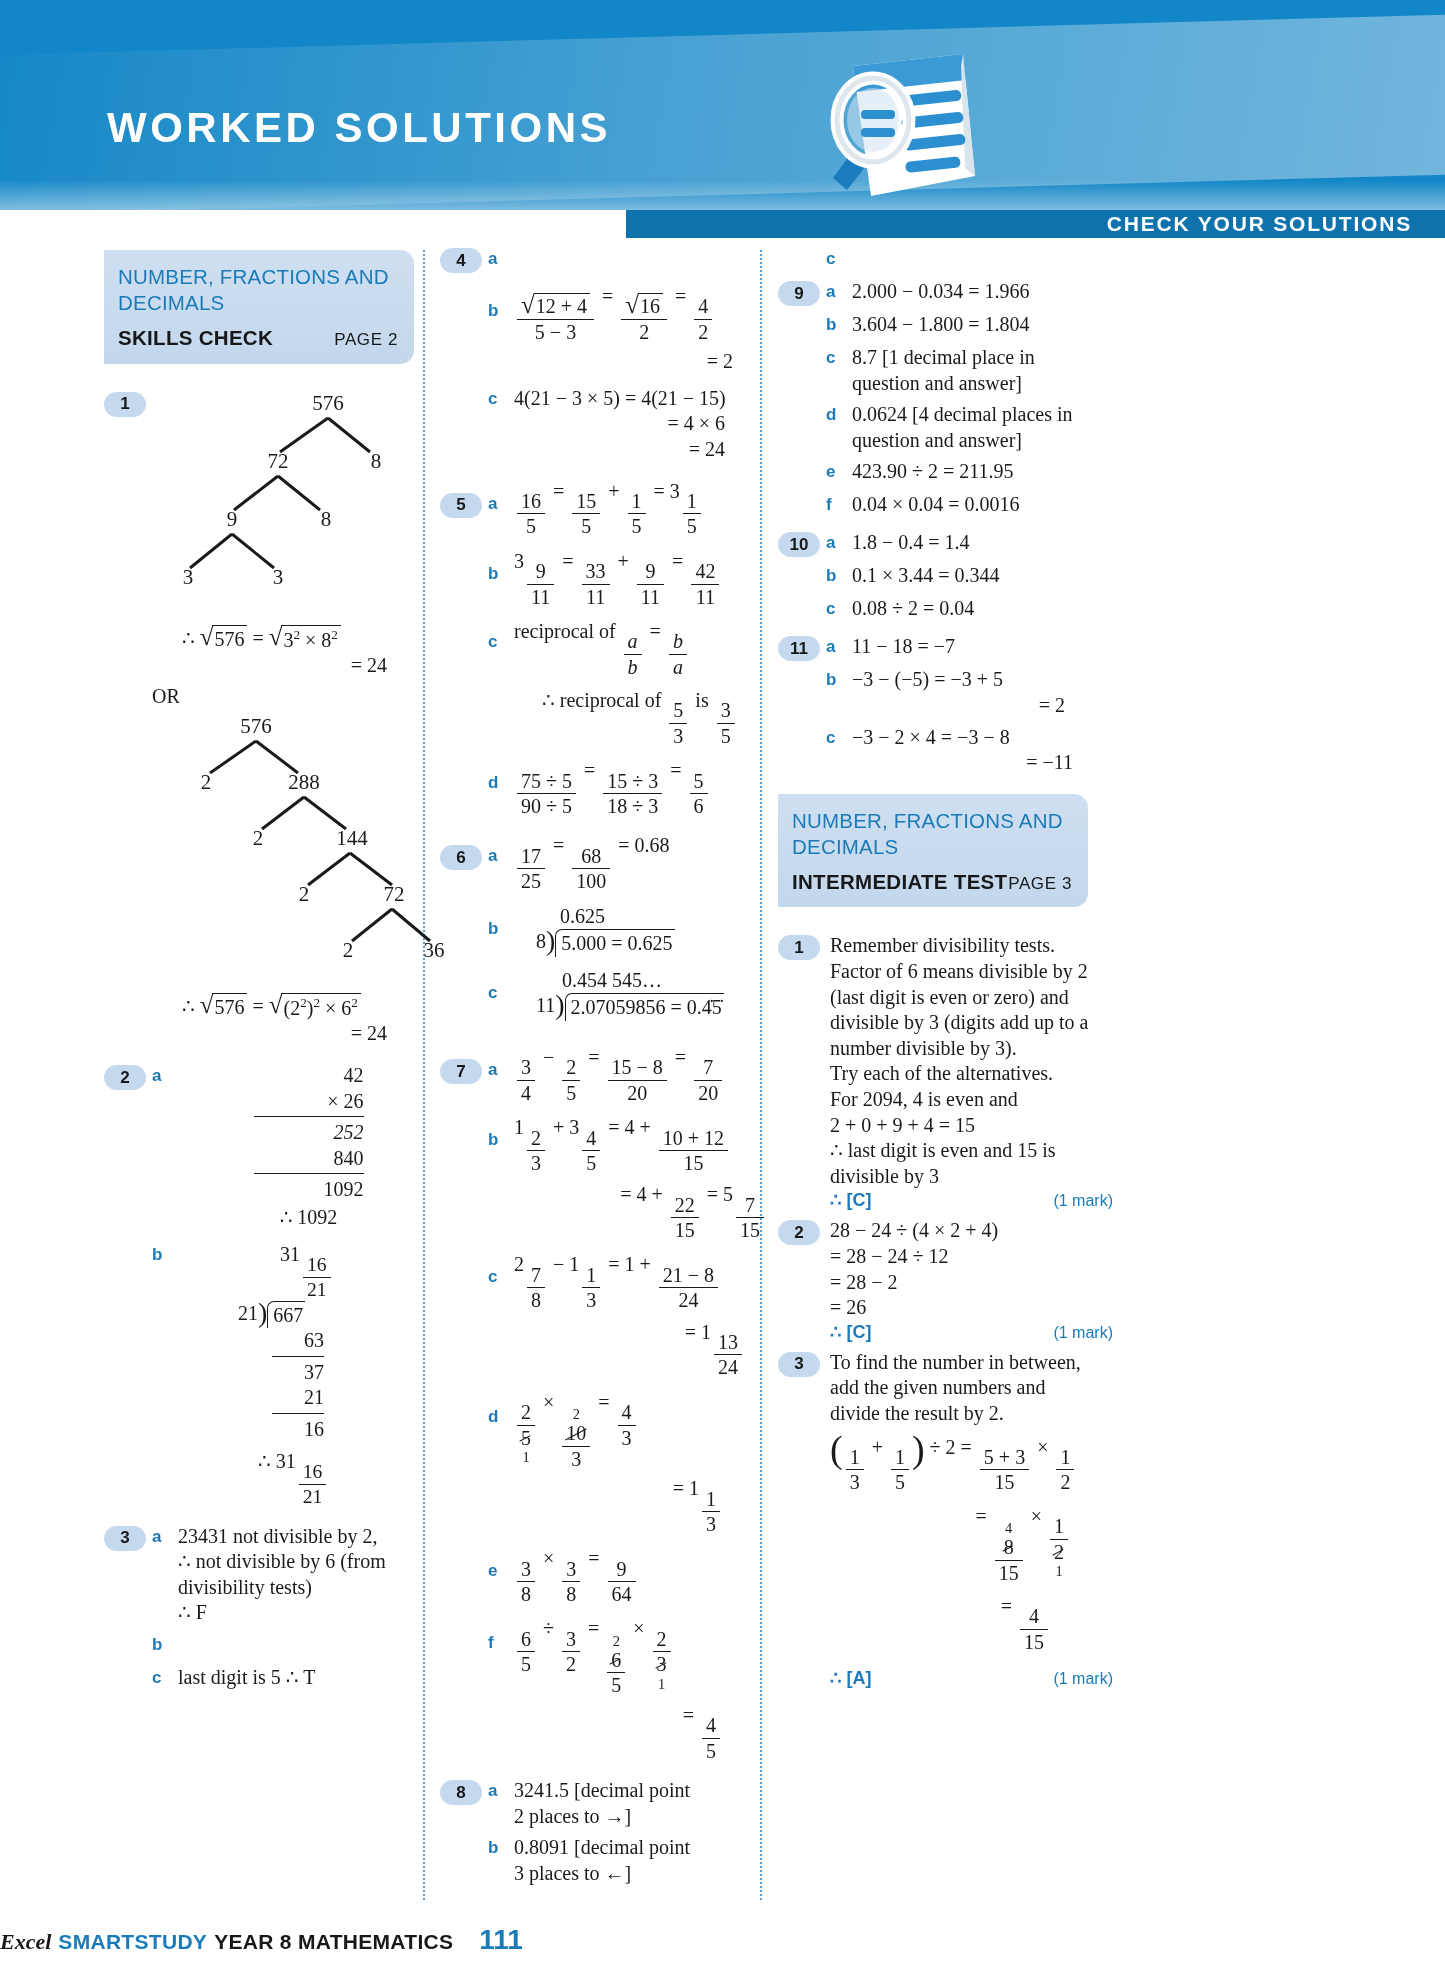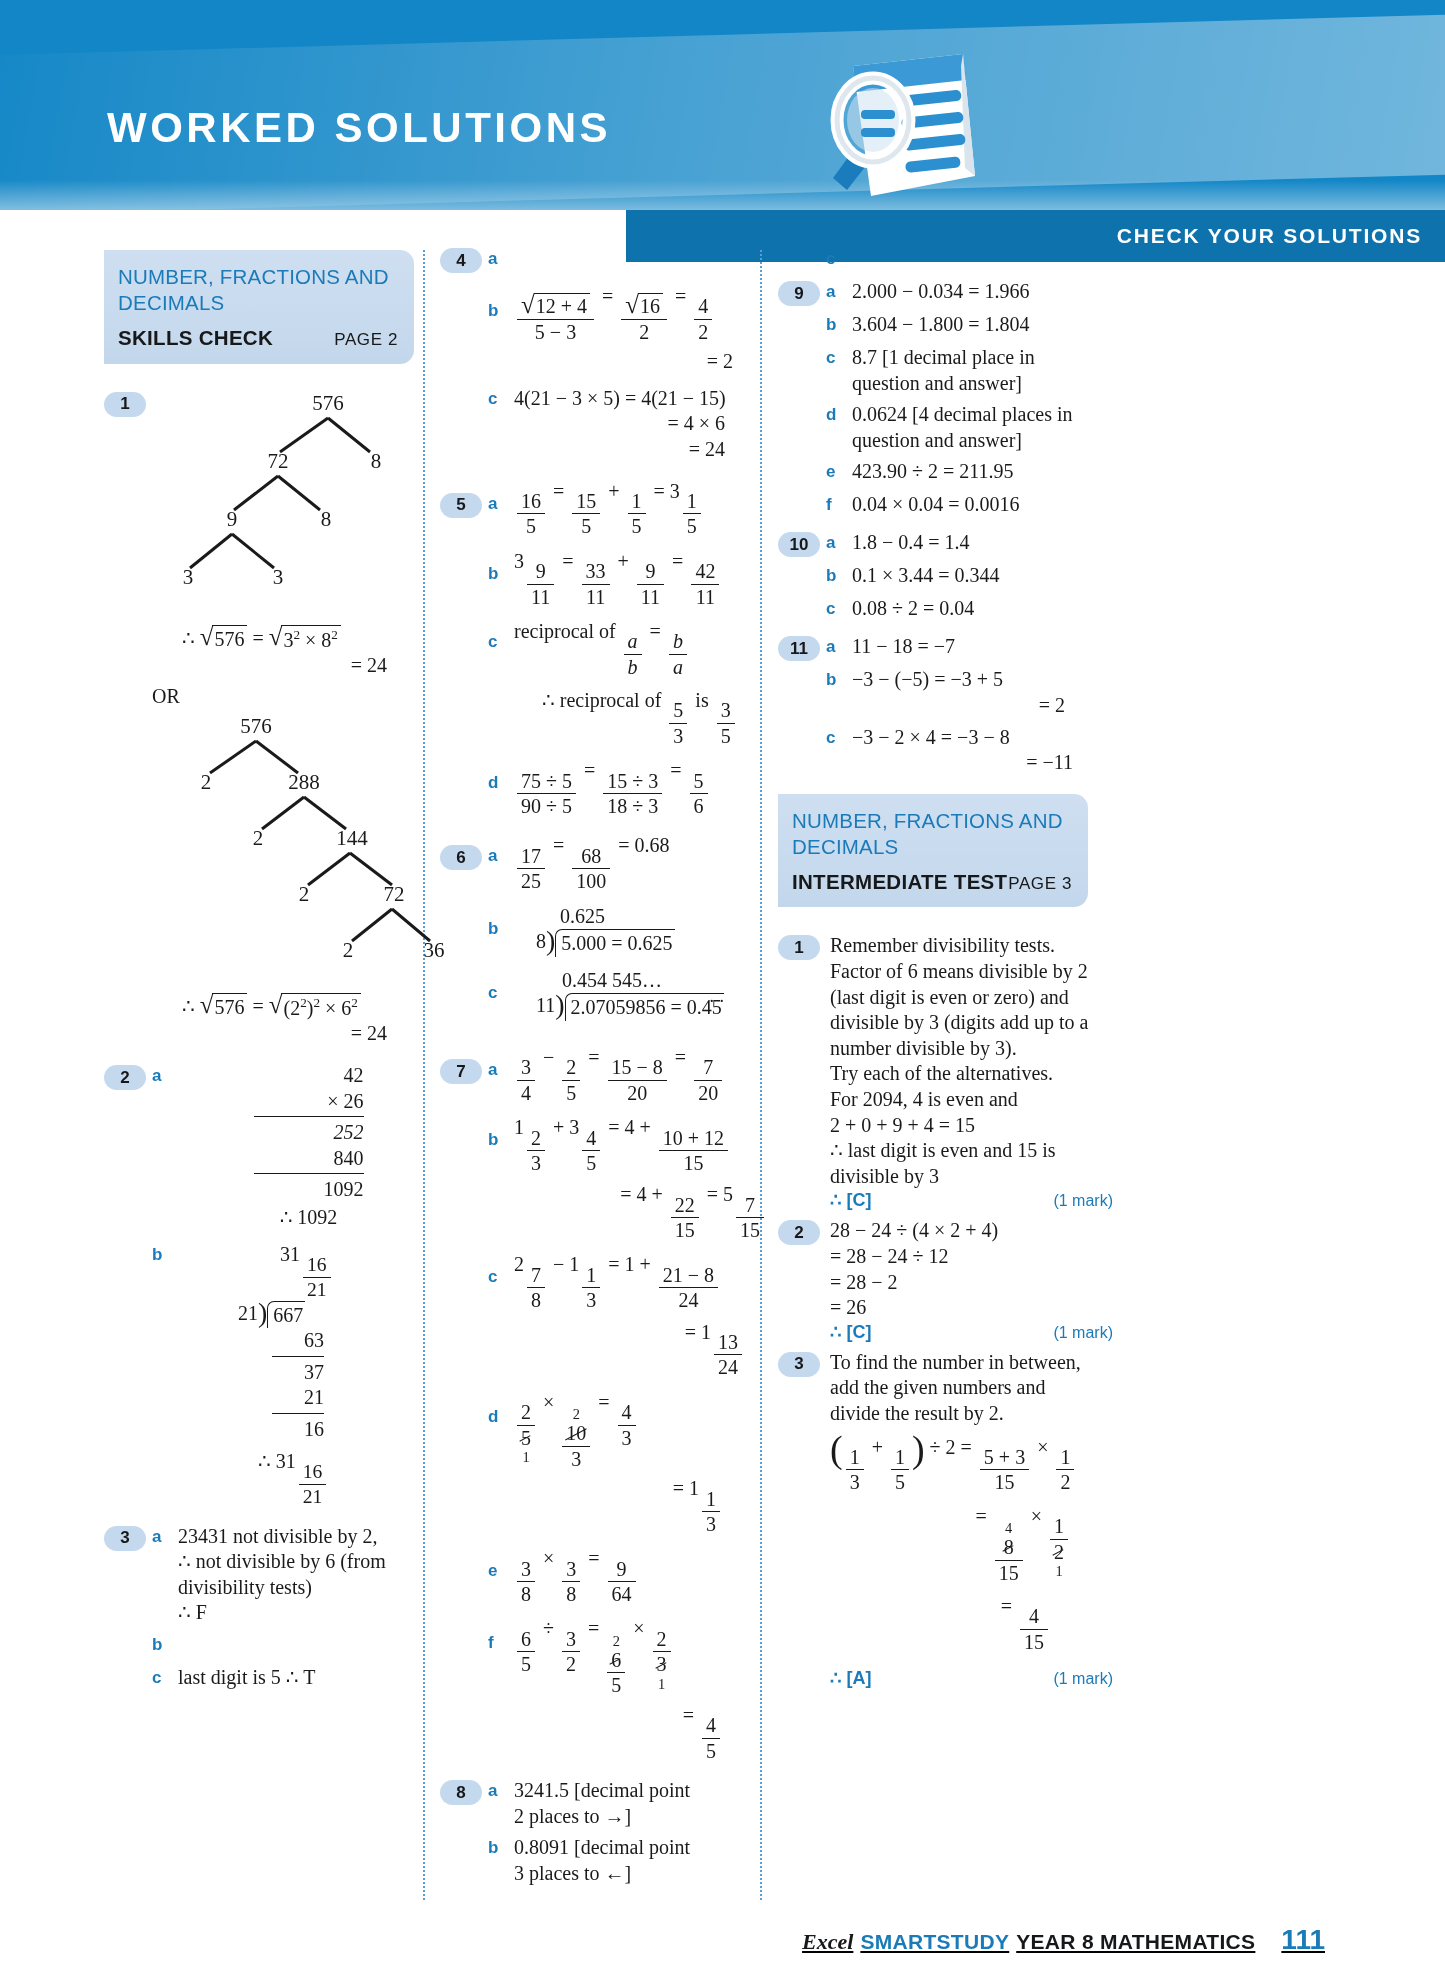--- a/index.html
+++ b/index.html
@@ -35,24 +35,24 @@
     font-family: "Liberation Sans", sans-serif;
     font-weight: bold;
     font-size: 42px;
     letter-spacing: 3.5px;
     color: #ffffff;
   }
   .logo-wrap { position: absolute; left: 815px; top: 48px; width: 180px; height: 160px; }
 
   .check-bar {
     position: absolute; left: 626px; top: 210px;
-    width: 819px; height: 52px;
+    width: 819px; height: 28px;
     background: #0e72ad;
     display: flex; align-items: center; justify-content: flex-end;
-    padding-right: 23px;
+    padding-right: 33px;
   }
   .check-bar span {
     font-family: "Liberation Sans", sans-serif;
     font-weight: bold; font-size: 21px;
     letter-spacing: 1.8px; color: #ffffff;
   }
 
   
   .page {
     position: absolute; top: 250px; left: 0;
@@ -171,24 +171,23 @@
   }
   .ansbold {
     font-family: "Liberation Sans", sans-serif;
     font-weight: bold; font-size: 18px; color: #1b7bb9;
   }
   .markrow { display: flex; justify-content: space-between; align-items: baseline; }
 
   
   .footer {
     position: absolute; left: 0; bottom: 28px; width: 1445px;
-    display: flex; justify-content: flex-end; align-items: baseline;
+    display: flex; justify-content: flex-start; align-items: baseline;
     padding-right: 120px;
     font-family: "Liberation Sans", sans-serif;
-    text-decoration: underline;
   }
   .f-excel { font-family: "Liberation Serif", serif; font-weight: bold; font-style: italic; font-size: 22px; color: #16181a; }
   .f-smart { font-weight: bold; font-size: 21px; color: #1b7bb9; letter-spacing: .3px; margin-left: 7px; }
   .f-year  { font-weight: bold; font-size: 21px; color: #16181a; letter-spacing: .3px; margin-left: 7px; }
   .f-page  { font-weight: bold; font-size: 28px; color: #1b7bb9; margin-left: 26px; }
 </style>
 </head>
 <body>
 
 <div class="header">

